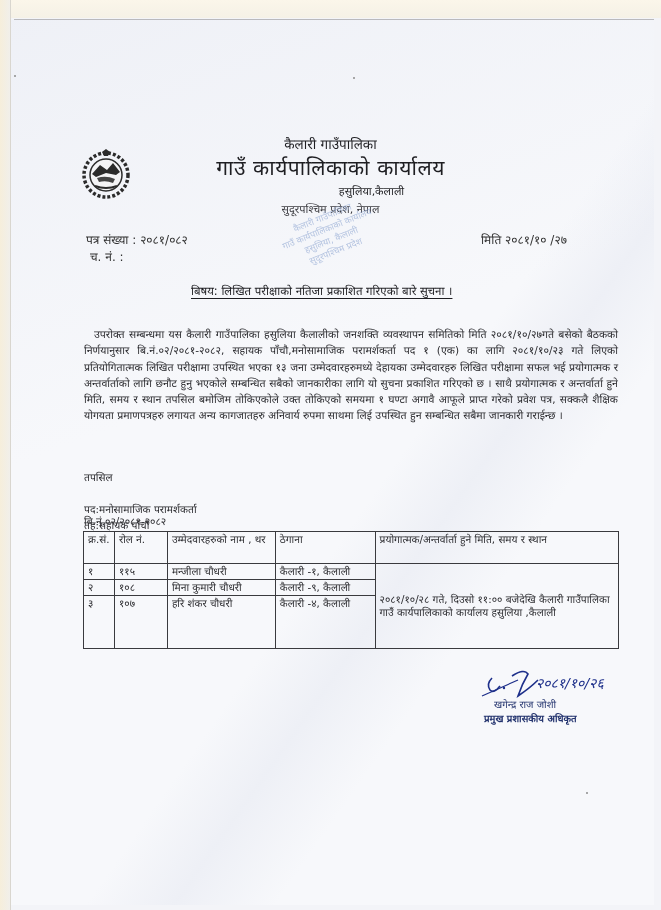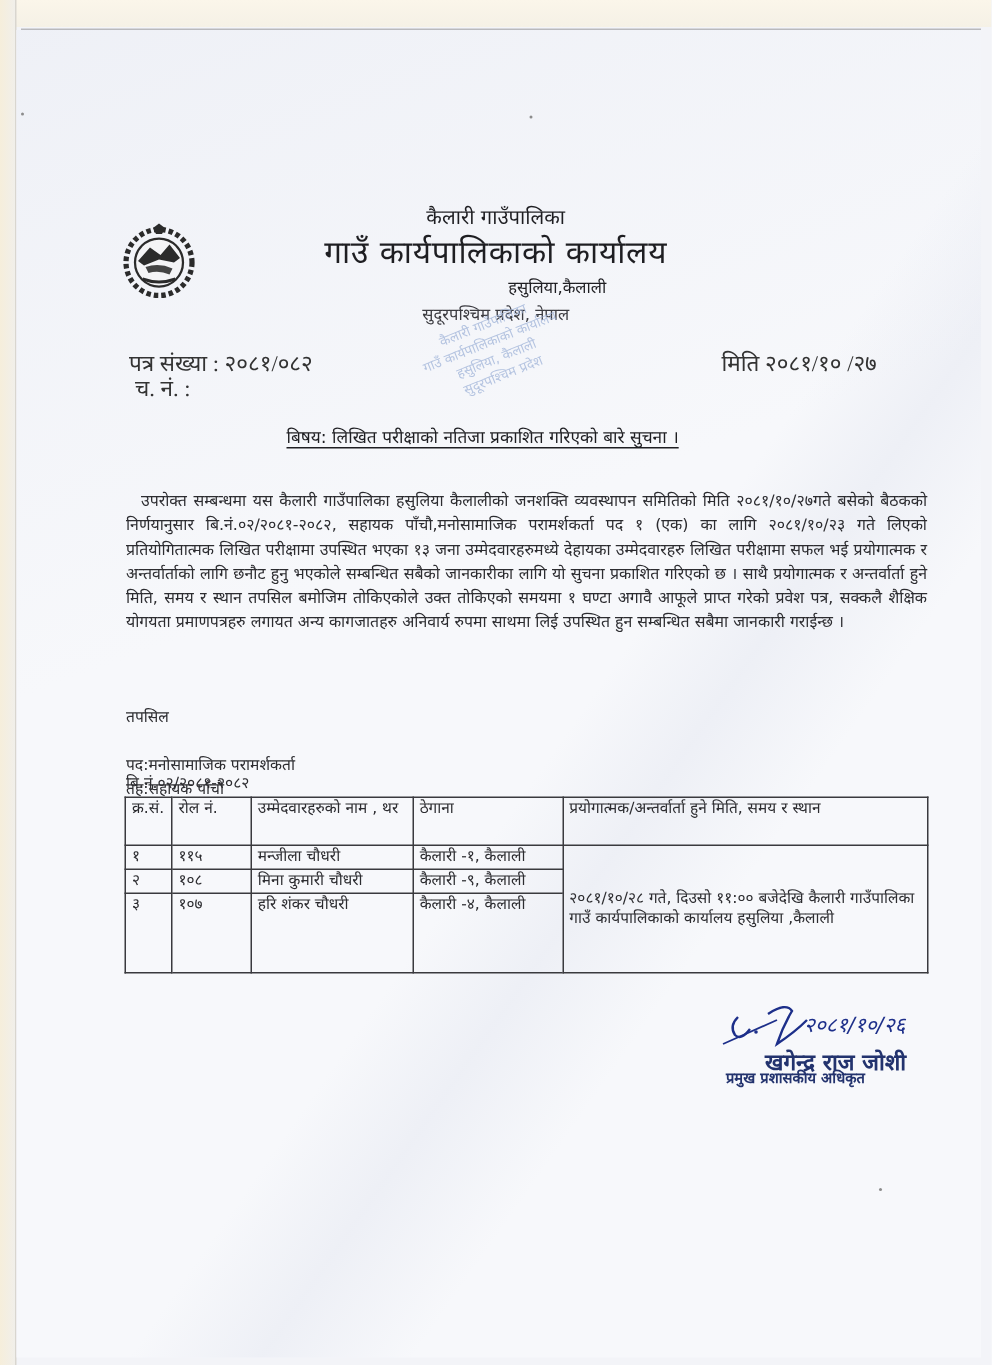--- a/index.html
+++ b/index.html
@@ -35,21 +35,21 @@
   .hdr { position: absolute; left: 0; width: 661px; text-align: center; color: #1e1e22; }
   .hdr-1 { top: 135px; font-size: 13.5px; }
   .hdr-2 { top: 153px; font-size: 21px; letter-spacing: 0.5px; }
   .hdr-3 { top: 183px; font-size: 11px; margin-left: 41px; }
   .hdr-4 { top: 201px; font-size: 11px; color: #3b3b40; }
   .stamp {
     position: absolute; left: 272px; top: 210px; width: 118px; height: 58px;
     color: #9fb3d8; font-size: 9px; line-height: 12px; text-align: center;
     transform: rotate(-22deg); opacity: 0.75;
   }
-  .meta { position: absolute; font-size: 15px; color: #333; font-family: Liberation Serif, serif; }
+  .meta { position: absolute; font-size: 12px; color: #333; }
   .ref-no { left: 86px; top: 231px; }
   .ch-no { left: 90px; top: 248px; }
   .date { left: 481px; top: 231px; }
   .subject {
     position: absolute; left: 191px; top: 283px; font-size: 11.5px;
     text-decoration: underline; text-underline-offset: 3px; color: #1e1e22;
   }
   .body-text {
     position: absolute; left: 84px; top: 326px; width: 534px;
     font-size: 10.6px; line-height: 16.3px; text-align: justify; text-indent: 10px;
@@ -68,23 +68,22 @@
   col.c1 { width: 31px; } col.c2 { width: 53px; } col.c3 { width: 108px; }
   col.c4 { width: 100px; } col.c5 { width: 244px; }
   tr.head td { height: 29px; }
   tr.r td { height: 11px; }
   tr.r.last td { height: 50px; }
   td.sched { vertical-align: middle !important; line-height: 14px; }
   .signature {
     position: absolute; left: 478px; top: 666px; width: 150px; height: 40px;
   }
   .signer {
-    position: absolute; left: 494px; top: 697px; font-size: 15px; font-weight: bold;
+    position: absolute; left: 494px; top: 697px; font-size: 10px; font-weight: normal;
     color: #23336e;
-    margin-left: 16px;
   }
   .signer-title {
     position: absolute; left: 484px; top: 712px; font-size: 9.8px; font-weight: bold;
     color: #23336e;
   }
   .speck { position: absolute; width: 2px; height: 2px; border-radius: 1px; background: #8c8c8c; }
 </style>
 </head>
 <body>
 

